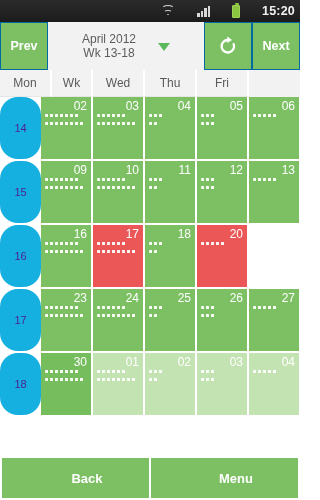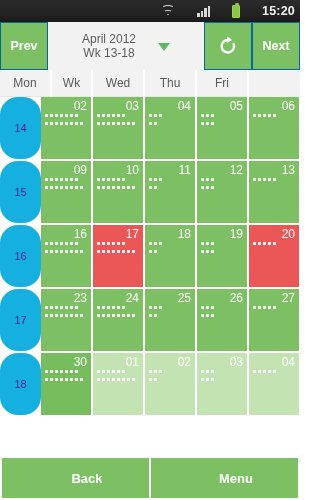--- a/index.html
+++ b/index.html
@@ -262,27 +262,20 @@
               <div class="dash-line" style="width: 40px;"></div>
             </div>
           </div>
           <div class="day green">
             <span class="daynum">18</span>
             <div class="dashes">
               <div class="dash-line" style="width: 15px;"></div>
               <div class="dash-line" style="width: 10px;"></div>
             </div>
           </div>
-          <div class="day green">
-            <span class="daynum">19</span>
-            <div class="dashes">
-              <div class="dash-line" style="width: 15px;"></div>
-              <div class="dash-line" style="width: 15px;"></div>
-            </div>
-          </div>
           <div class="day red">
             <span class="daynum">20</span>
             <div class="dashes">
               <div class="dash-line" style="width: 25px;"></div>
             </div>
           </div>
         </div>
         <div class="wk-row">
           <div class="wk-num">17</div>
           <div class="day green">

